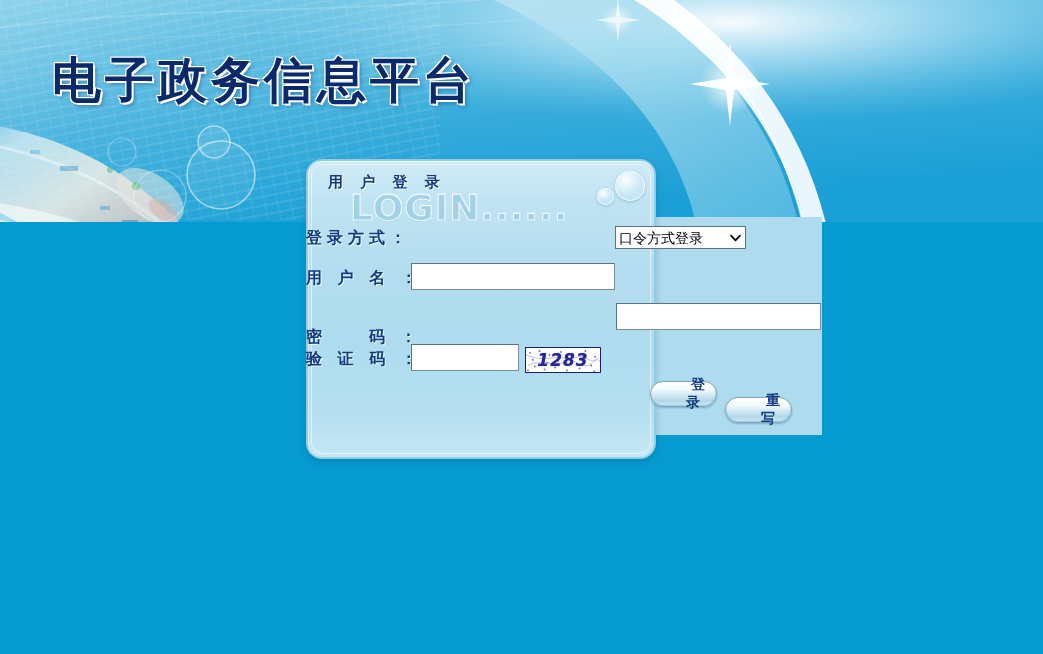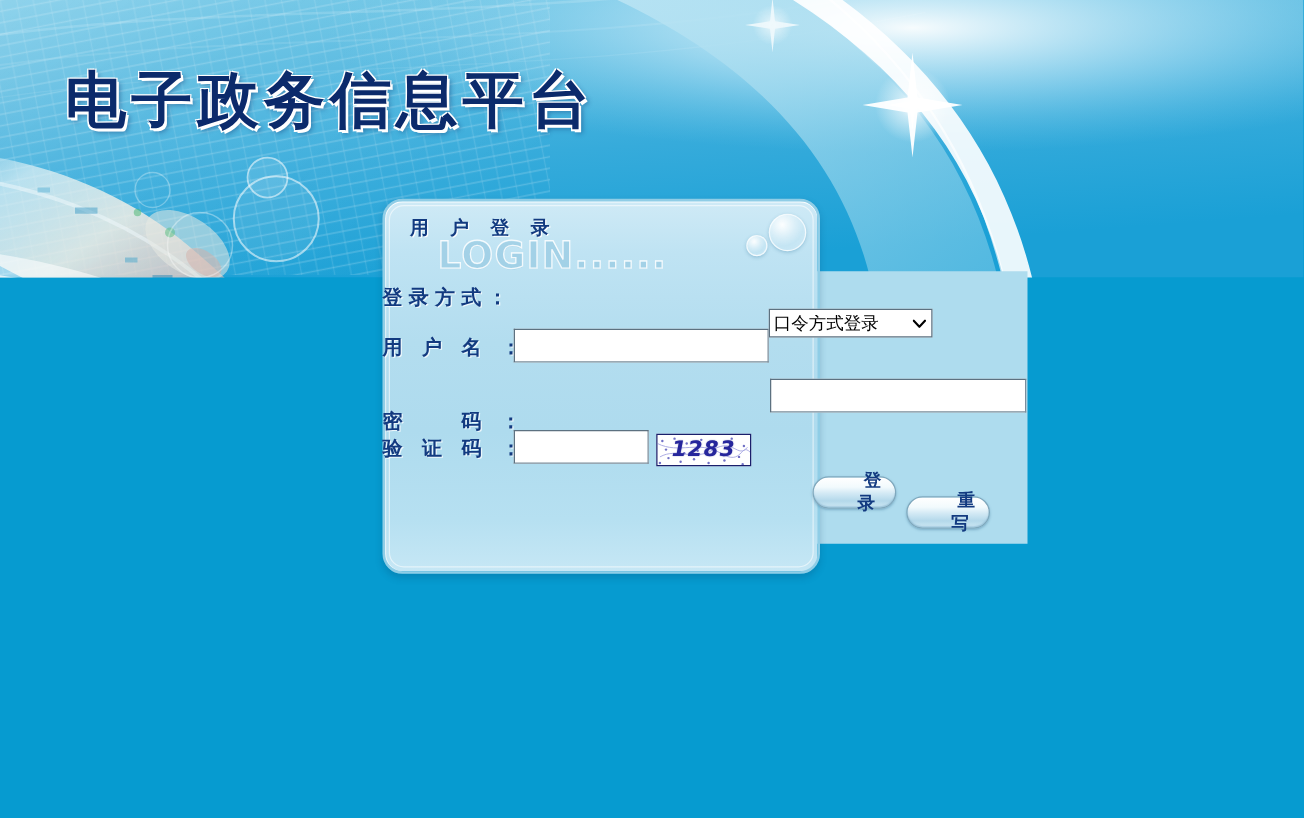--- a/index.html
+++ b/index.html
@@ -118,21 +118,21 @@
     position: absolute;
     left: 16px;
     top: 12px;
     width: 260px;
     height: 48px;
   }
   #panel-title-ghost {
     position: absolute;
     left: 28px;
     top: 16px;
-    font-size: 30px;
+    font-size: 36px;
     font-weight: bold;
     letter-spacing: 1px;
     color: rgba(255,255,255,0);
     -webkit-text-stroke: 1px rgba(255,255,255,.85);
     text-shadow: 0 1px 0 rgba(140,195,220,.55);
     white-space: nowrap;
     font-family: "DejaVu Sans", "Liberation Sans", sans-serif;
   }
   #panel-title {
     position: absolute;
@@ -190,21 +190,20 @@
     background: #ffffff;
     border: 1px solid #5d7180;
     font-size: 14px;
     font-family: "DejaVu Sans", "Liberation Sans", sans-serif;
     color: #000;
     z-index: 7;
     display: flex;
     align-items: center;
     padding: 0 3px;
     cursor: pointer;
-    margin-top: 21px;
   }
   #select-login-method-label {
     flex: 1;
     white-space: nowrap;
     overflow: hidden;
     line-height: 1;
   }
   #select-chevron {
     width: 13px;
     height: 13px;

